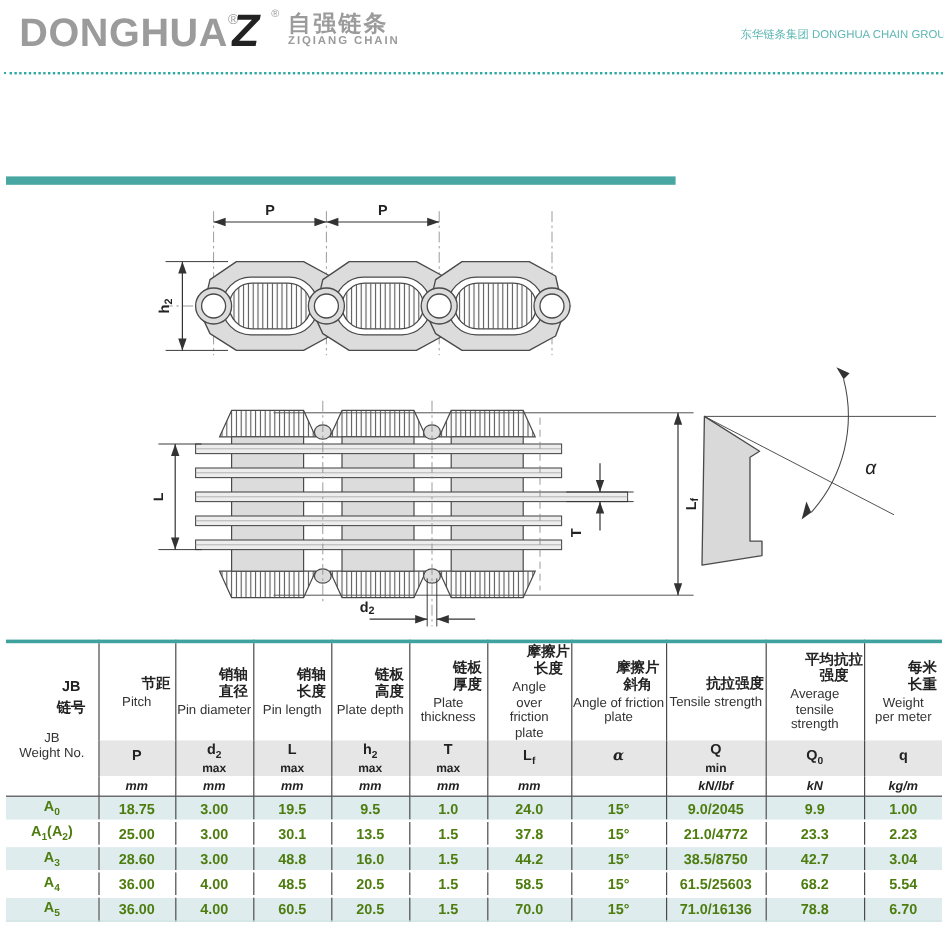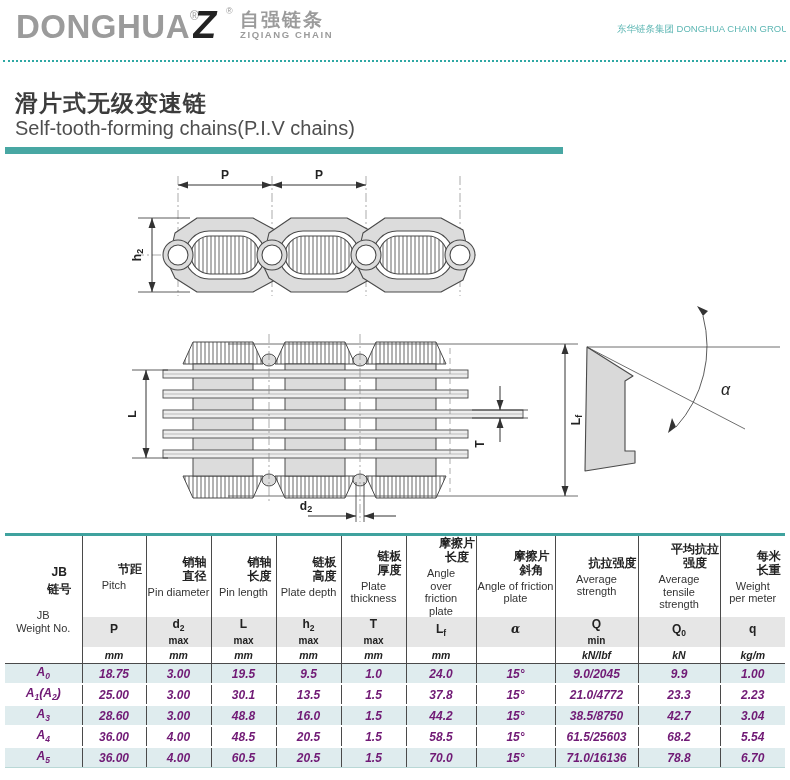--- a/index.html
+++ b/index.html
@@ -42,21 +42,21 @@
   .name-row td:nth-child(7) .en,
   .name-row td:nth-child(10) .en,
   .name-row td:nth-child(11) .en{max-width:52px;margin:0 auto;}
   .sym-row td{height:30px;background:#e6e6e6;font-weight:700;font-size:12px;}
   .sym-row td:nth-child(7) .sym{font-style:italic;font-family:"DejaVu Serif",serif;}
   .sym-row .sym{line-height:13px;}
   .sym-row .mx{font-size:10px;line-height:11px;font-weight:700;}
   .sym-row sub{font-size:8.5px;}
   .unit-row td{height:16px;background:#fff;font-size:10.5px;font-weight:700;
                border-bottom:1.5px solid #4a4a4a;font-style:italic;}
-  .data-row td{height:19px;font-size:12px;font-weight:700;border-bottom:2px solid #fff;color:#701a75;font-style:italic;}
+  .data-row td{height:19px;font-size:12px;font-weight:700;border-bottom:2px solid #fff;color:#4d7c0f;}
   .data-row sub{font-size:8.5px;}
   tr.alt td{background:#dfecee;}
   tr.data-row:last-child td{border-bottom:1px solid #b9d8d6;}
 </style>
 </head>
 <body>
 
 <div class="page">
 
   <div class="brand">
@@ -71,22 +71,20 @@
     </defs>
     <text x="0" y="33" font-size="38" font-weight="bold" font-style="italic" fill="url(#zs)">Z</text>
   </svg>
   <div class="zlogo-reg">®</div>
   <div class="logo-cn">自强链条</div>
   <div class="logo-en">ZIQIANG CHAIN</div>
 
   <div class="group-text">东华链条集团 DONGHUA CHAIN GROU</div>
   <div class="dotted-rule"></div>
 
-  <div class="title-cn">滑片式无级变速链</div>
-  <div class="title-en">Self-tooth-forming chains(P.I.V chains)</div>
   <div class="teal-bar"></div>
 
   <svg class="drw" style="left:130px;top:168px" width="350" height="130" viewBox="0 0 350 130">
     <defs>
       <pattern id="hatch" width="4" height="10" patternUnits="userSpaceOnUse">
         <line x1="2" y1="0" x2="2" y2="10" stroke="#555" stroke-width="0.9"></line>
       </pattern>
     </defs>
 
     <line x1="5" y1="87" x2="346" y2="87" stroke="#888" stroke-width="0.7" stroke-dasharray="9 3 2 3"></line>
@@ -275,21 +273,21 @@
       <td>
             <div class="cn">摩擦片长度</div>
             <div class="en">Angle over friction plate</div>
           </td>
       <td>
             <div class="cn">摩擦片斜角</div>
             <div class="en">Angle of friction plate</div>
           </td>
       <td>
             <div class="cn">抗拉强度</div>
-            <div class="en">Average strength</div>
+            <div class="en">Tensile strength</div>
           </td>
       <td>
             <div class="cn">平均抗拉强度</div>
             <div class="en">Average tensile strength</div>
           </td>
       <td>
             <div class="cn">每米长重</div>
             <div class="en">Weight per meter</div>
           </td>
     </tr>

